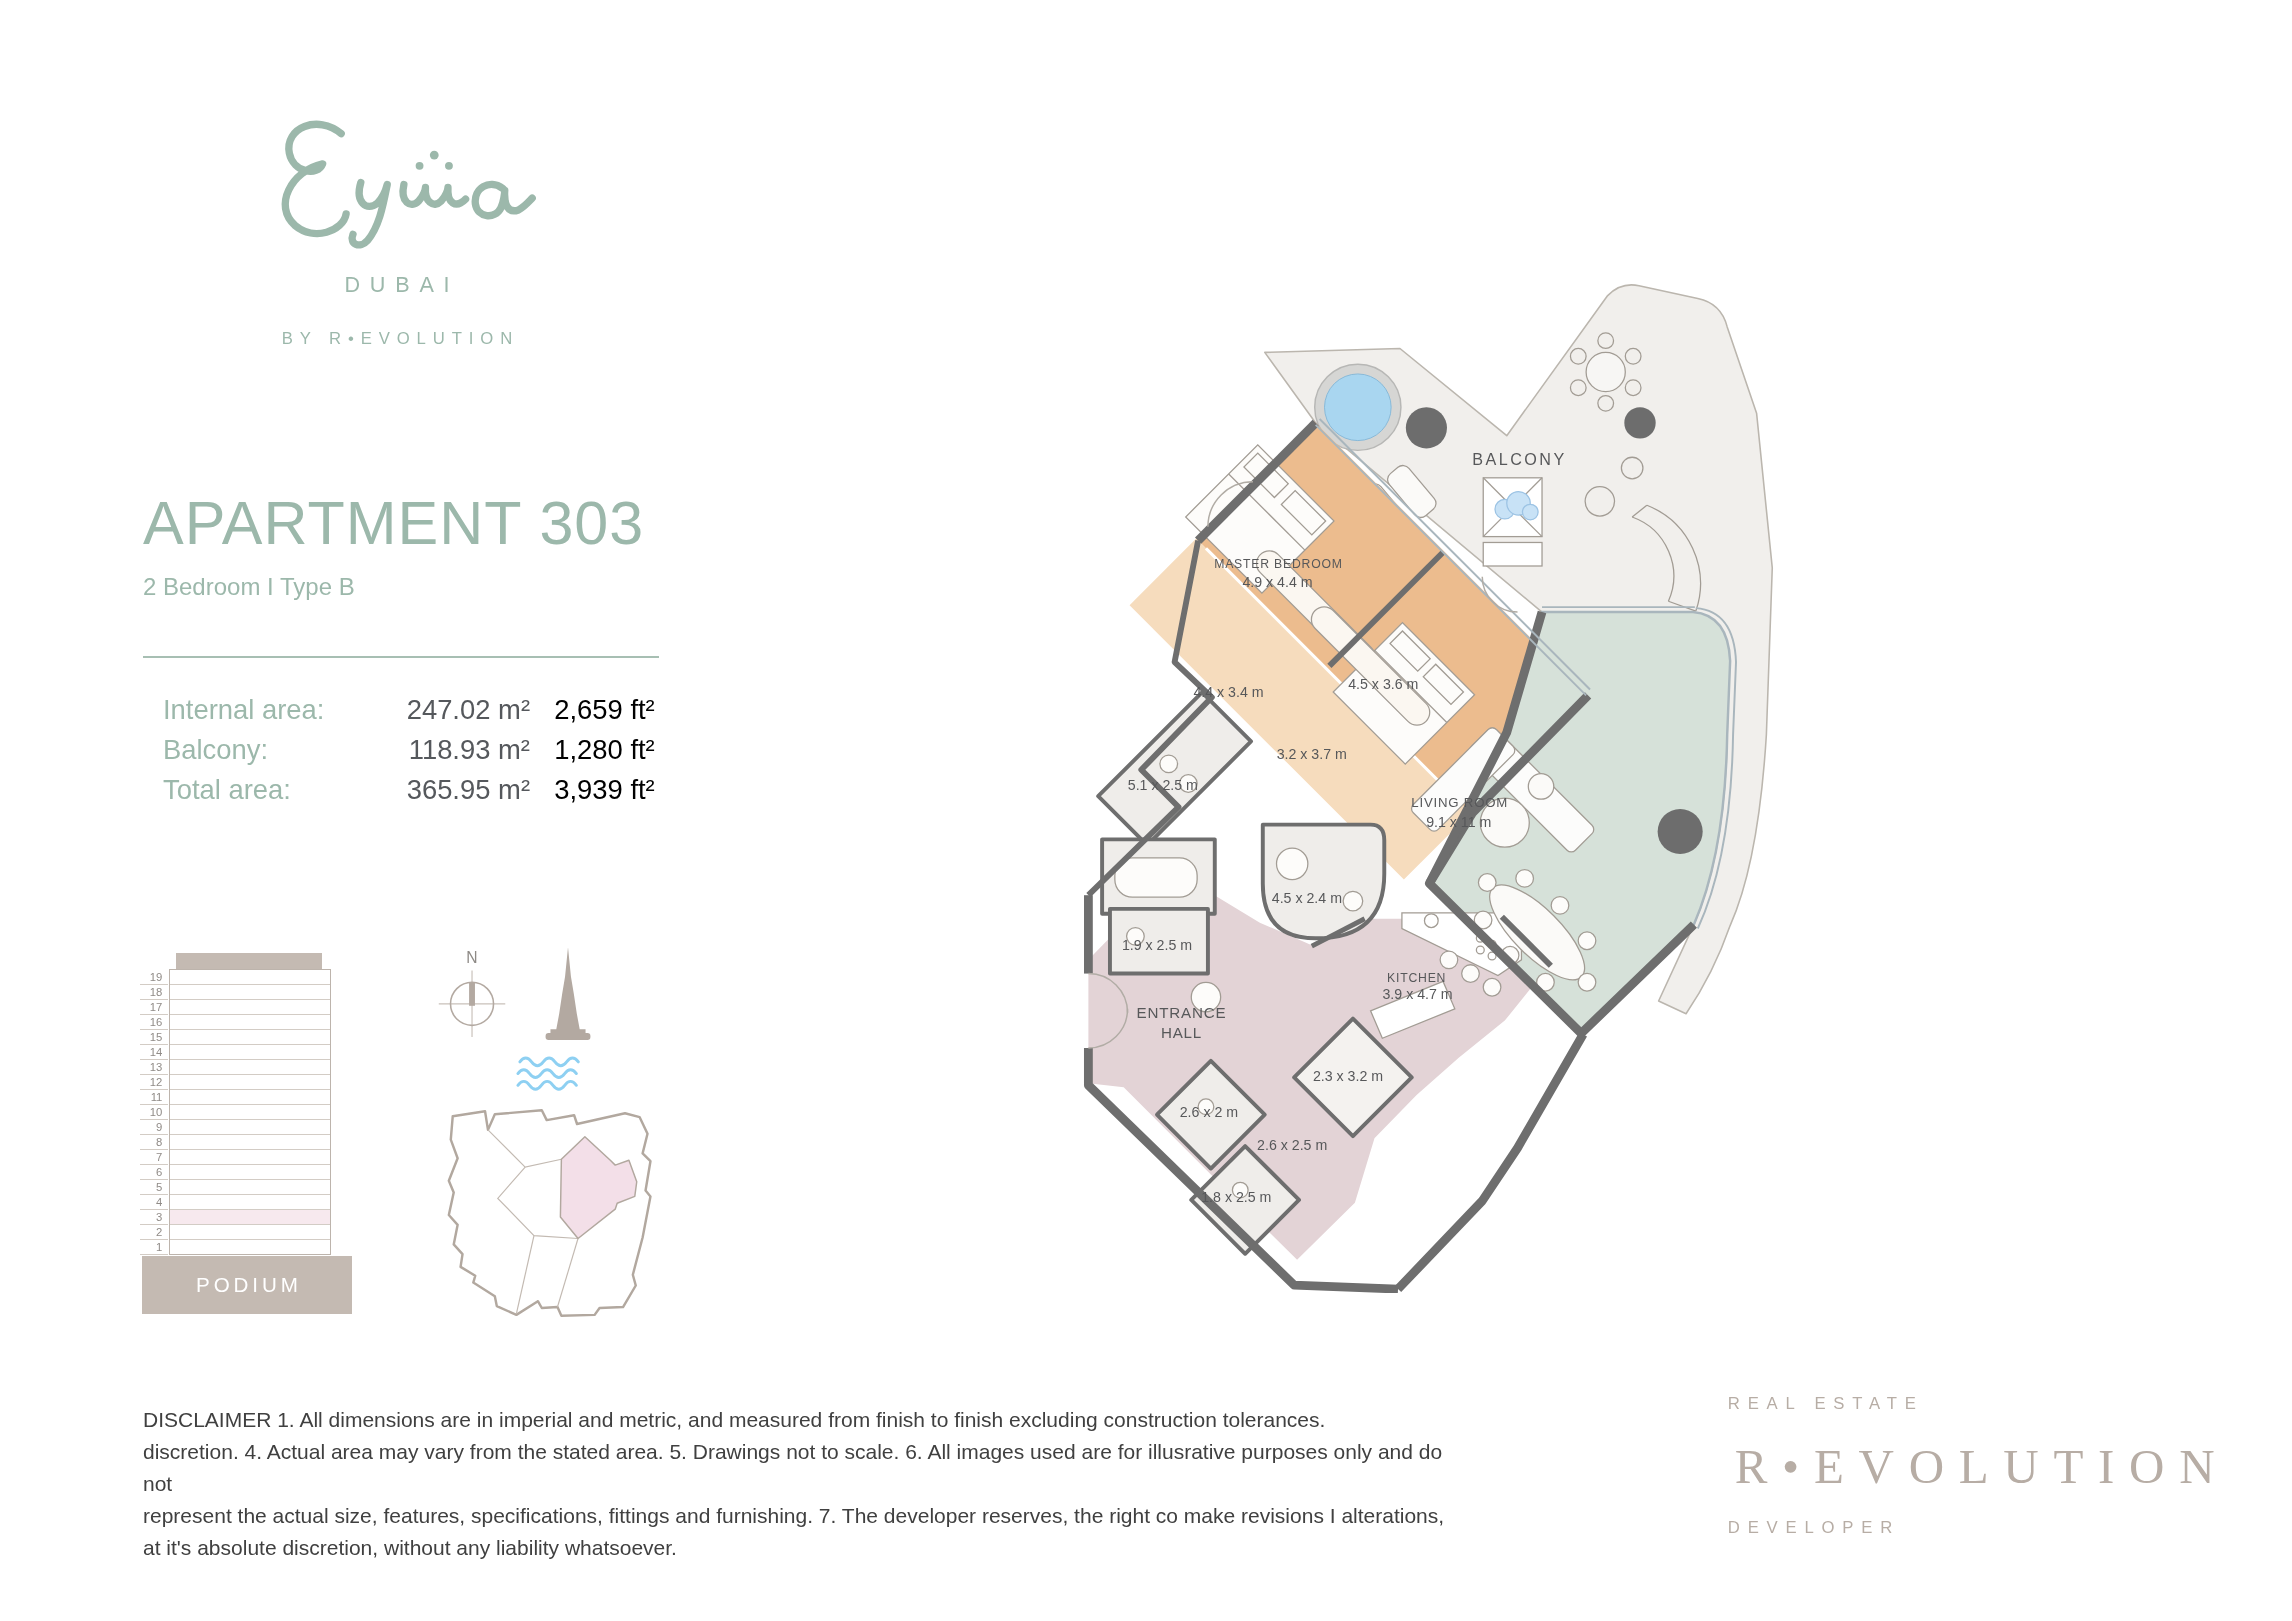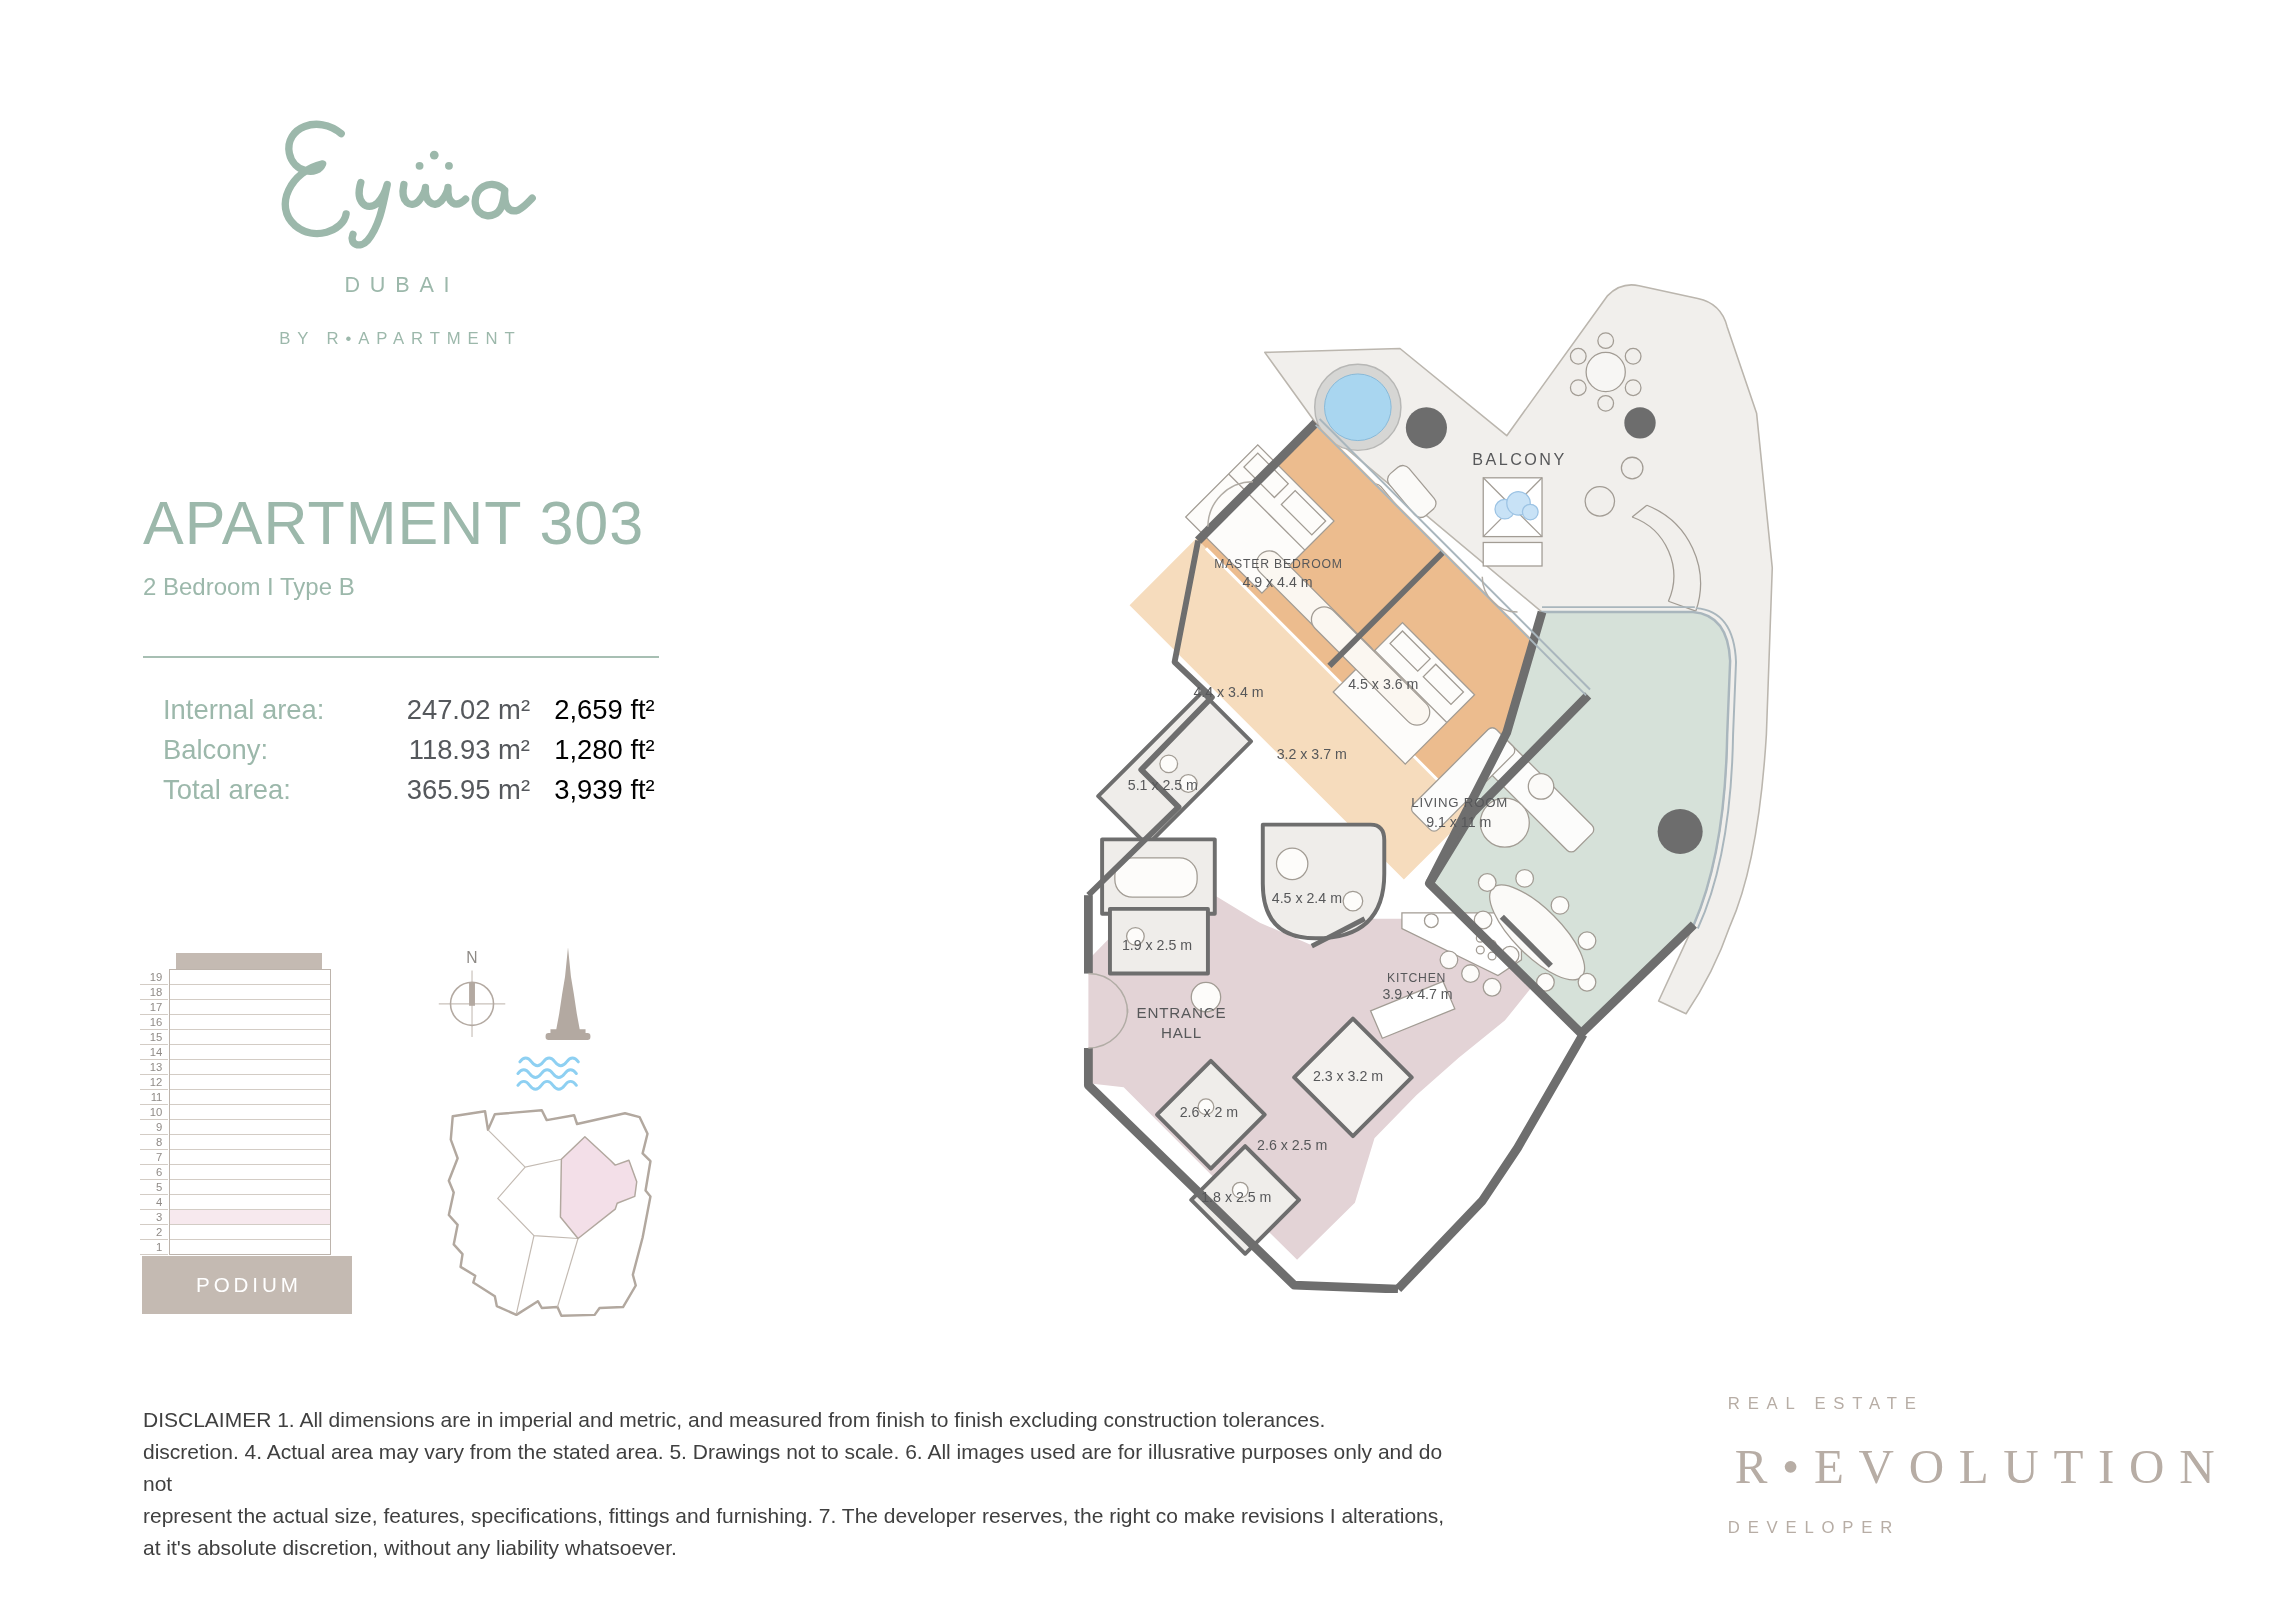--- a/index.html
+++ b/index.html
@@ -64,21 +64,21 @@
       <path d="M150,76 C146,94 157,101 165,93 C170,88 172,81 172,79 C171,93 180,101 188,93 C193,88 195,81 195,79 C194,95 203,101 213,91"></path>
       <path d="M251,80 C237,70 221,80 223,96 C225,110 243,112 249,100 C252,94 253,84 253,82 C252,96 256,106 267,102 C273,99 278,93 281,90"></path>
     </g>
     <g fill="#9cb8ab" stroke="none">
       <circle cx="166" cy="57" r="4"></circle>
         <circle cx="181" cy="46" r="4.5"></circle>
         <circle cx="196" cy="57" r="4"></circle>
     </g>
   </svg>
   <div class="abs brand-city">DUBAI</div>
-  <div class="abs brand-byline">BY R•APARTMENT</div>
+  <div class="abs brand-byline">BY R•EVOLUTION</div>
 
   <div class="abs apt-title">APARTMENT 303</div>
   <div class="abs apt-sub">2 Bedroom  I  Type B</div>
   <div class="abs divider"></div>
   <div class="abs areas">
     <div class="area-row">
       <span class="area-label">Internal area:</span>
       <span class="area-m">247.02 m²</span>
       <span class="area-ft">2,659 ft²</span>
     </div>

